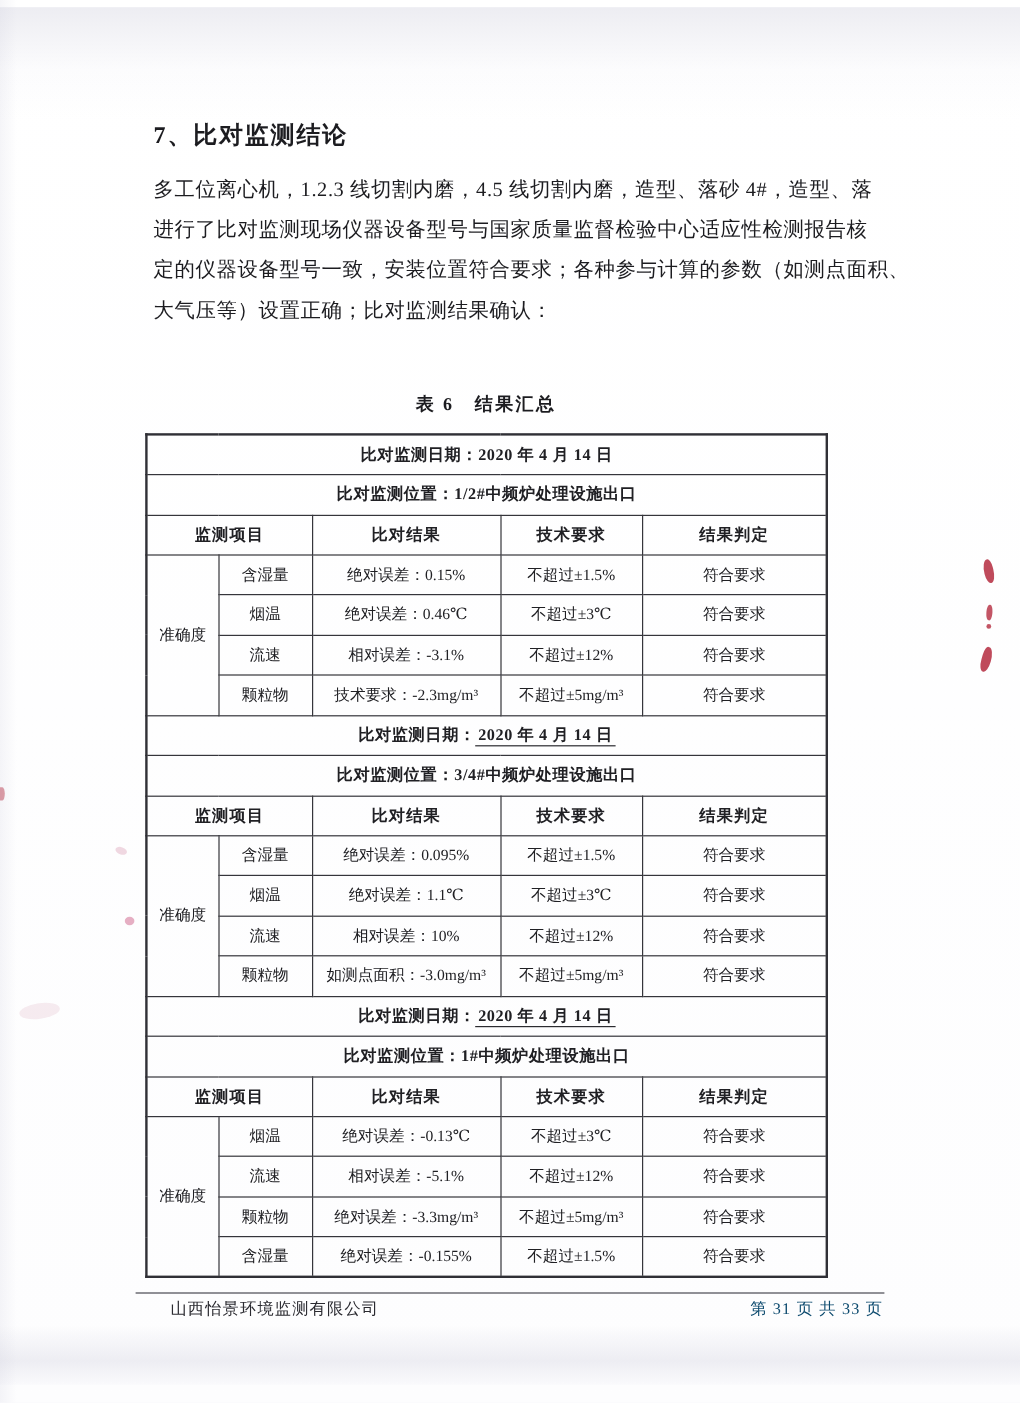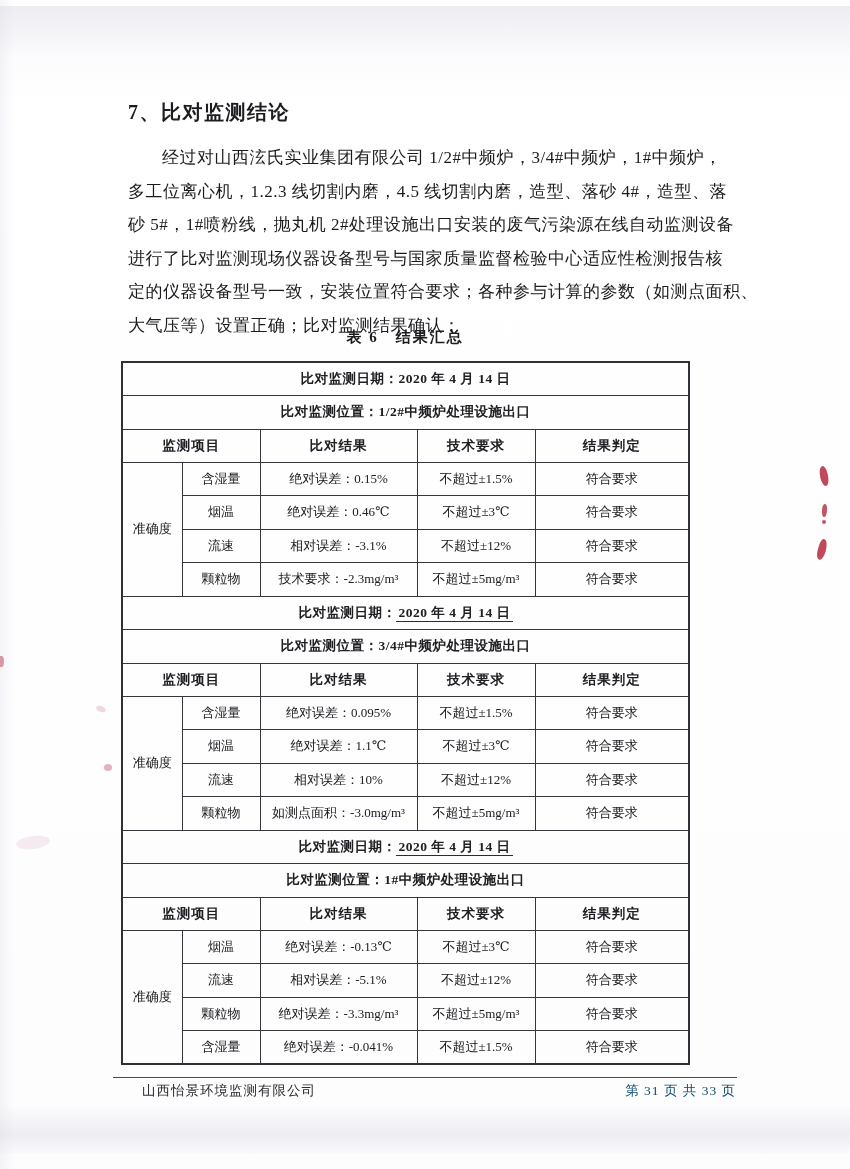--- a/index.html
+++ b/index.html
@@ -80,23 +80,21 @@
 <body>
 
 <div class="paper"></div>
 <div class="shade-top"></div>
 <div class="shade-bottom"></div>
 <div class="shade-left"></div>
 
 <div class="section-title">7、比对监测结论</div>
 
 <div class="body-paragraph">
-    <div class="pline indent">经过对山西泫氏实业集团有限公司 1/2#中频炉，3/4#中频炉，1#中频炉，</div>
     <div class="pline">多工位离心机，1.2.3 线切割内磨，4.5 线切割内磨，造型、落砂 4#，造型、落</div>
-    <div class="pline">砂 5#，1#喷粉线，抛丸机 2#处理设施出口安装的废气污染源在线自动监测设备</div>
     <div class="pline">进行了比对监测现场仪器设备型号与国家质量监督检验中心适应性检测报告核</div>
     <div class="pline">定的仪器设备型号一致，安装位置符合要求；各种参与计算的参数（如测点面积、</div>
     <div class="pline">大气压等）设置正确；比对监测结果确认：</div>
   </div>
 
 <div class="table-caption">表 6　结果汇总</div>
 
 <div class="table-wrap">
   <table class="results">
     <colgroup>
@@ -207,21 +205,21 @@
           <td>符合要求</td>
         </tr>
         <tr class="data-row">
           <td>颗粒物</td>
           <td>绝对误差：-3.3mg/m³</td>
           <td>不超过±5mg/m³</td>
           <td>符合要求</td>
         </tr>
         <tr class="data-row">
           <td>含湿量</td>
-          <td>绝对误差：-0.041%</td>
+          <td>绝对误差：-0.155%</td>
           <td>不超过±1.5%</td>
           <td>符合要求</td>
         </tr>
       </tbody>
   </table>
 </div>
 
 <div class="footer-divider"></div>
 <div class="footer-company">山西怡景环境监测有限公司</div>
 <div class="footer-page">第 31 页 共 33 页</div>

